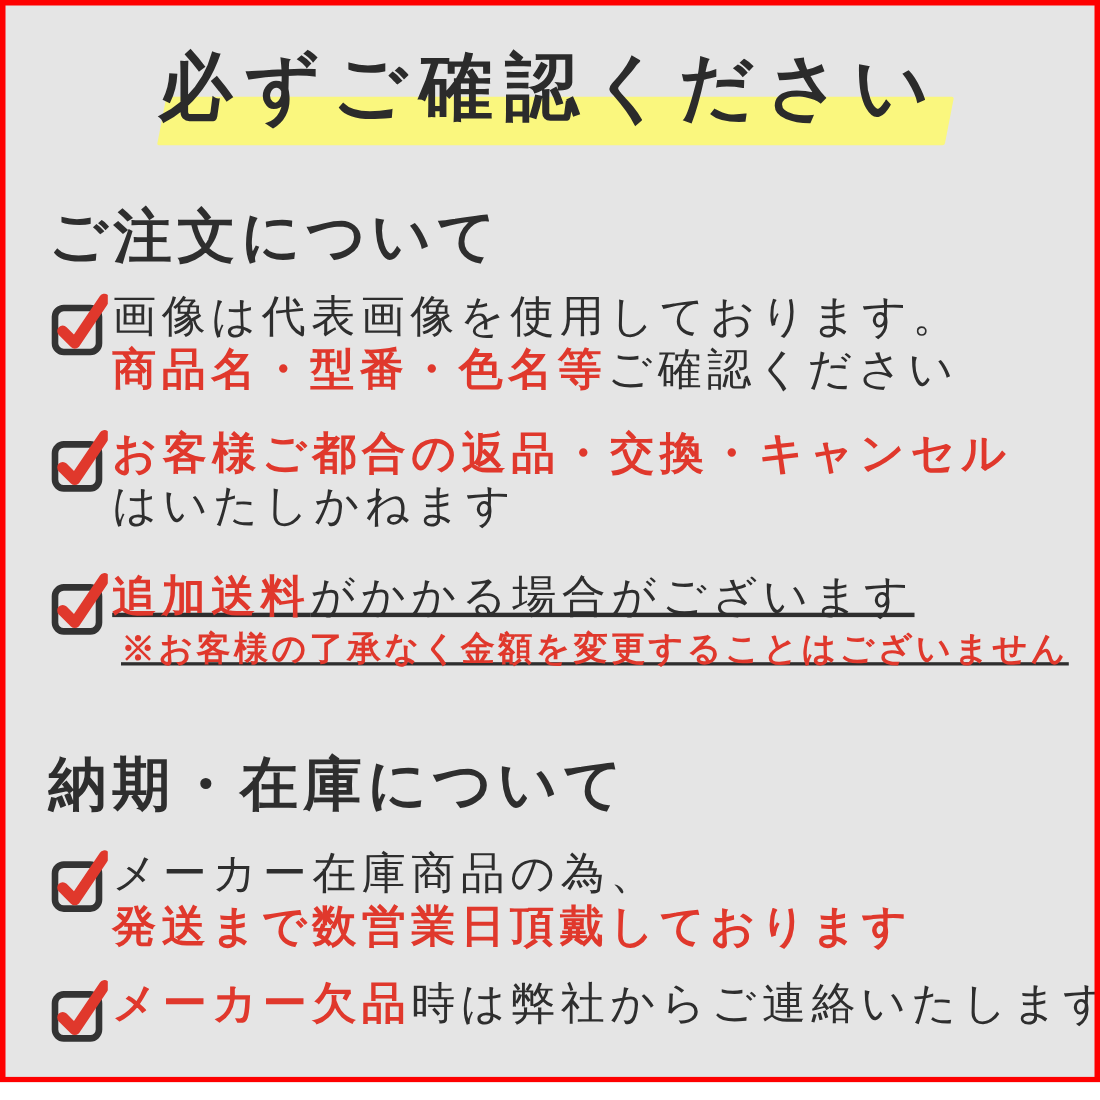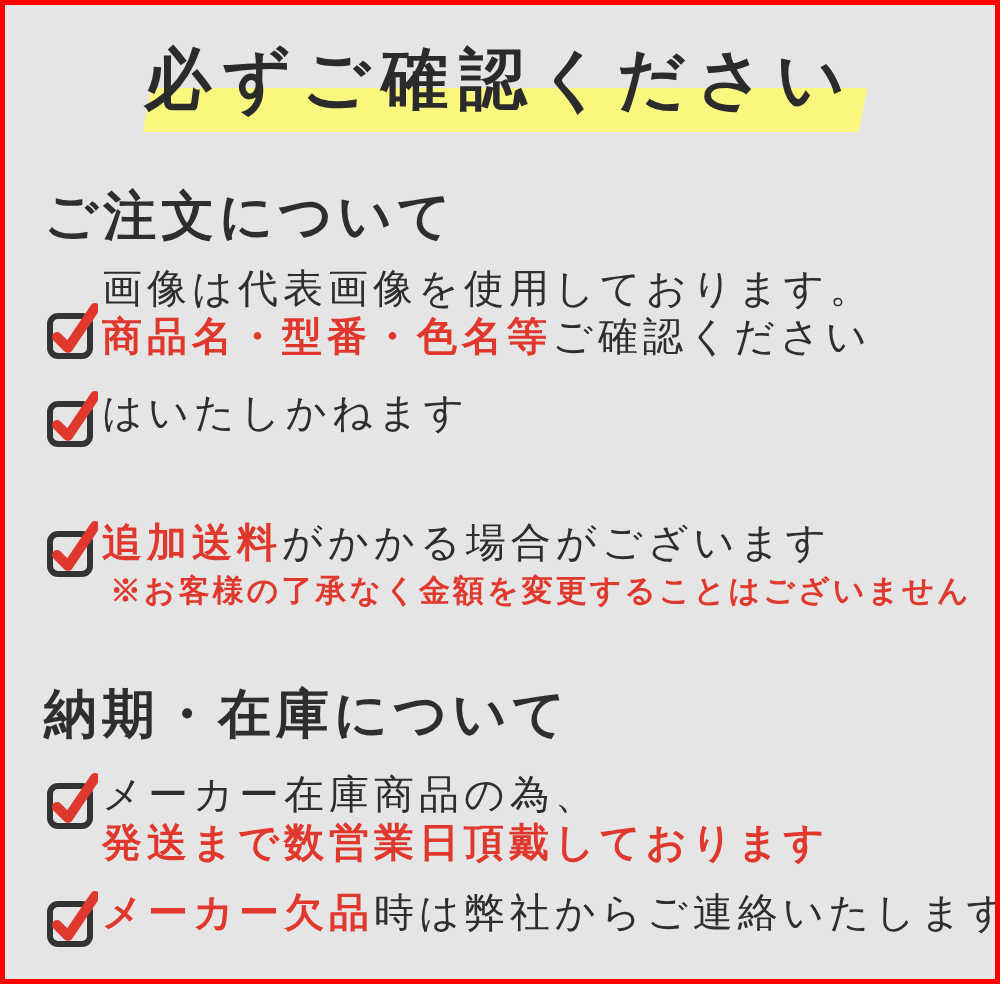--- a/index.html
+++ b/index.html
@@ -61,23 +61,23 @@
     white-space:nowrap;
   }
   .em{color:#e0382c;font-weight:700;}
   .note{
     margin-top:9px;margin-left:8px;
     font-size:31px;line-height:30px;
     letter-spacing:3px;
     color:#e0382c;font-weight:600;
     white-space:nowrap;
   }
-  #item-1{top:264px;align-items:flex-end;}
+  #item-1{top:264px;}
   #item-2{top:388px;}
-  #item-3{top:518px;}
+  #item-3{top:518px;text-decoration:underline;}
   #item-4{top:770px;}
   #item-5{top:888px;}
 </style>
 </head>
 <body>
 
 <div id="canvas">
   <div id="frame"></div>
 
   <div id="title-wrap">
@@ -97,20 +97,21 @@
       <div class="line"><span class="em">商品名・型番・色名等</span><span>ご確認ください</span></div>
     </div>
   </div>
 
   <div class="item" id="item-2">
     <svg class="cb" width="52" height="58" viewBox="0 0 52 58">
       <rect x="4" y="14" width="40" height="40" rx="8" fill="none" stroke="#333333" stroke-width="6"></rect>
       <path d="M11 35 L22 46 L49 6" fill="none" stroke="#e0382c" stroke-width="10" stroke-linecap="round" stroke-linejoin="round"></path>
     </svg>
     <div class="lines">
+      <div class="line"><span class="em">お客様ご都合の返品・交換・キャンセル</span></div>
       <div class="line"><span>はいたしかねます</span></div>
     </div>
   </div>
 
   <div class="item" id="item-3">
     <svg class="cb" width="52" height="58" viewBox="0 0 52 58">
       <rect x="4" y="14" width="40" height="40" rx="8" fill="none" stroke="#333333" stroke-width="6"></rect>
       <path d="M11 35 L22 46 L49 6" fill="none" stroke="#e0382c" stroke-width="10" stroke-linecap="round" stroke-linejoin="round"></path>
     </svg>
     <div class="lines">

